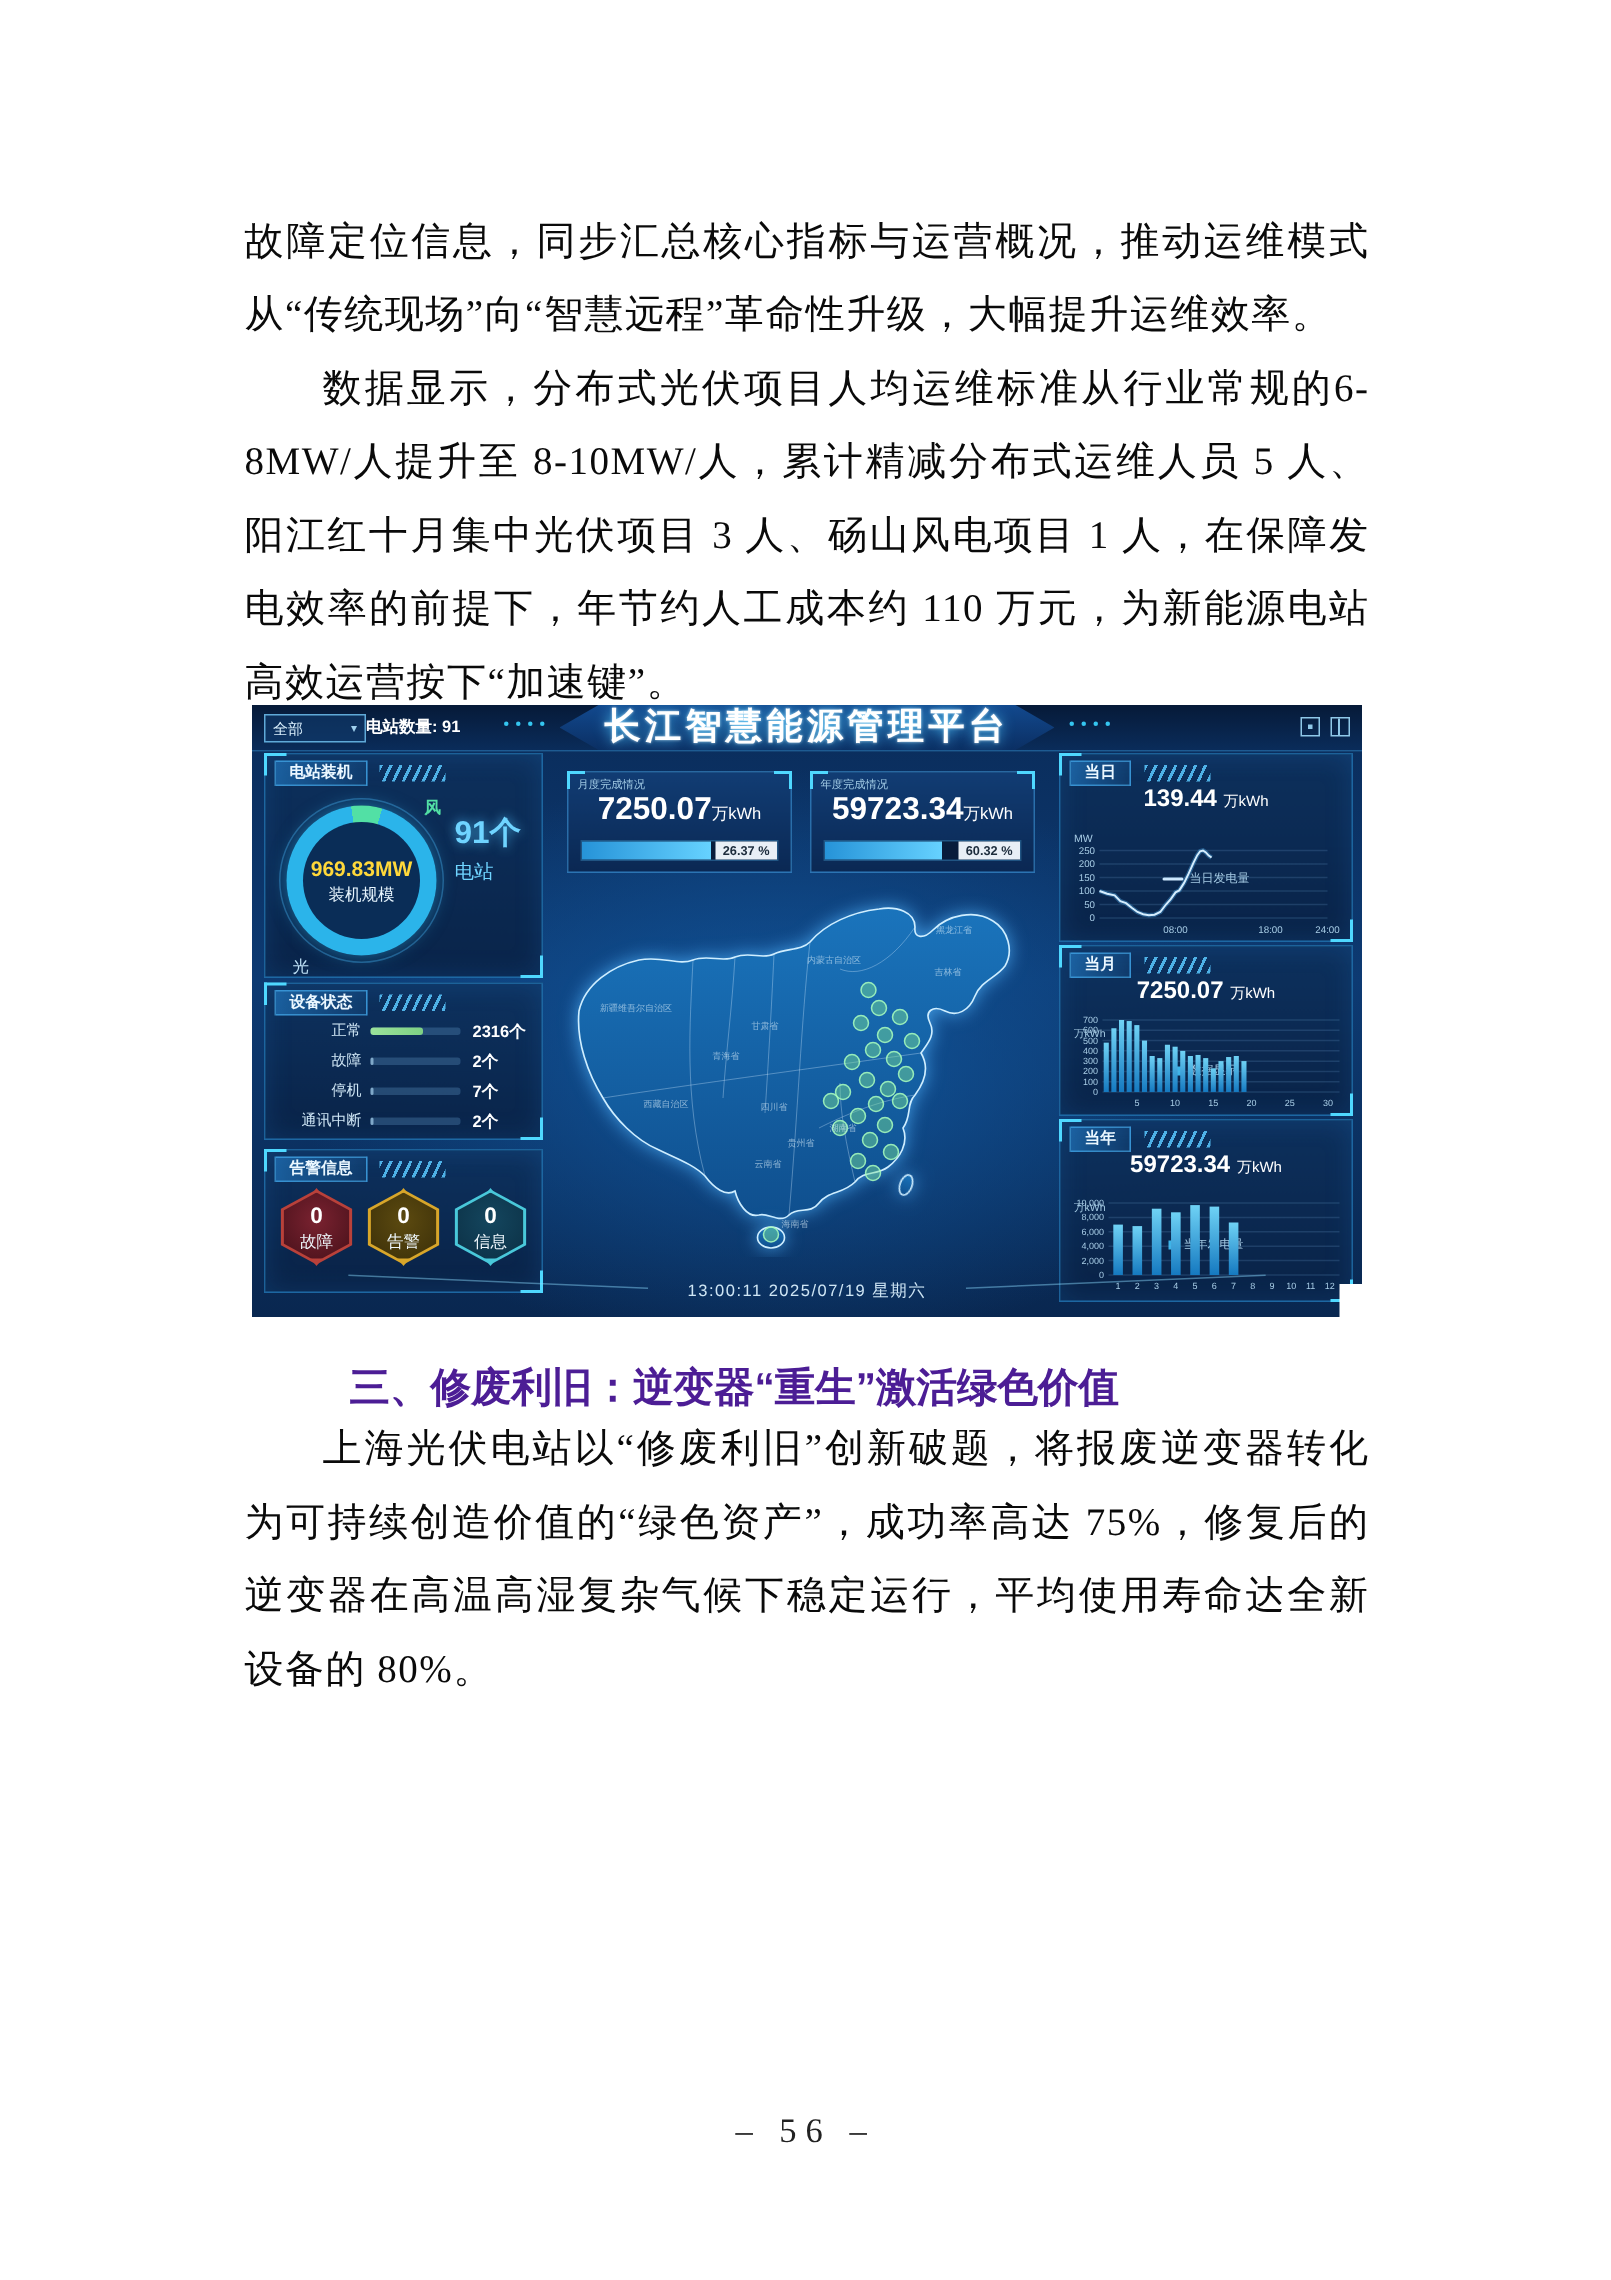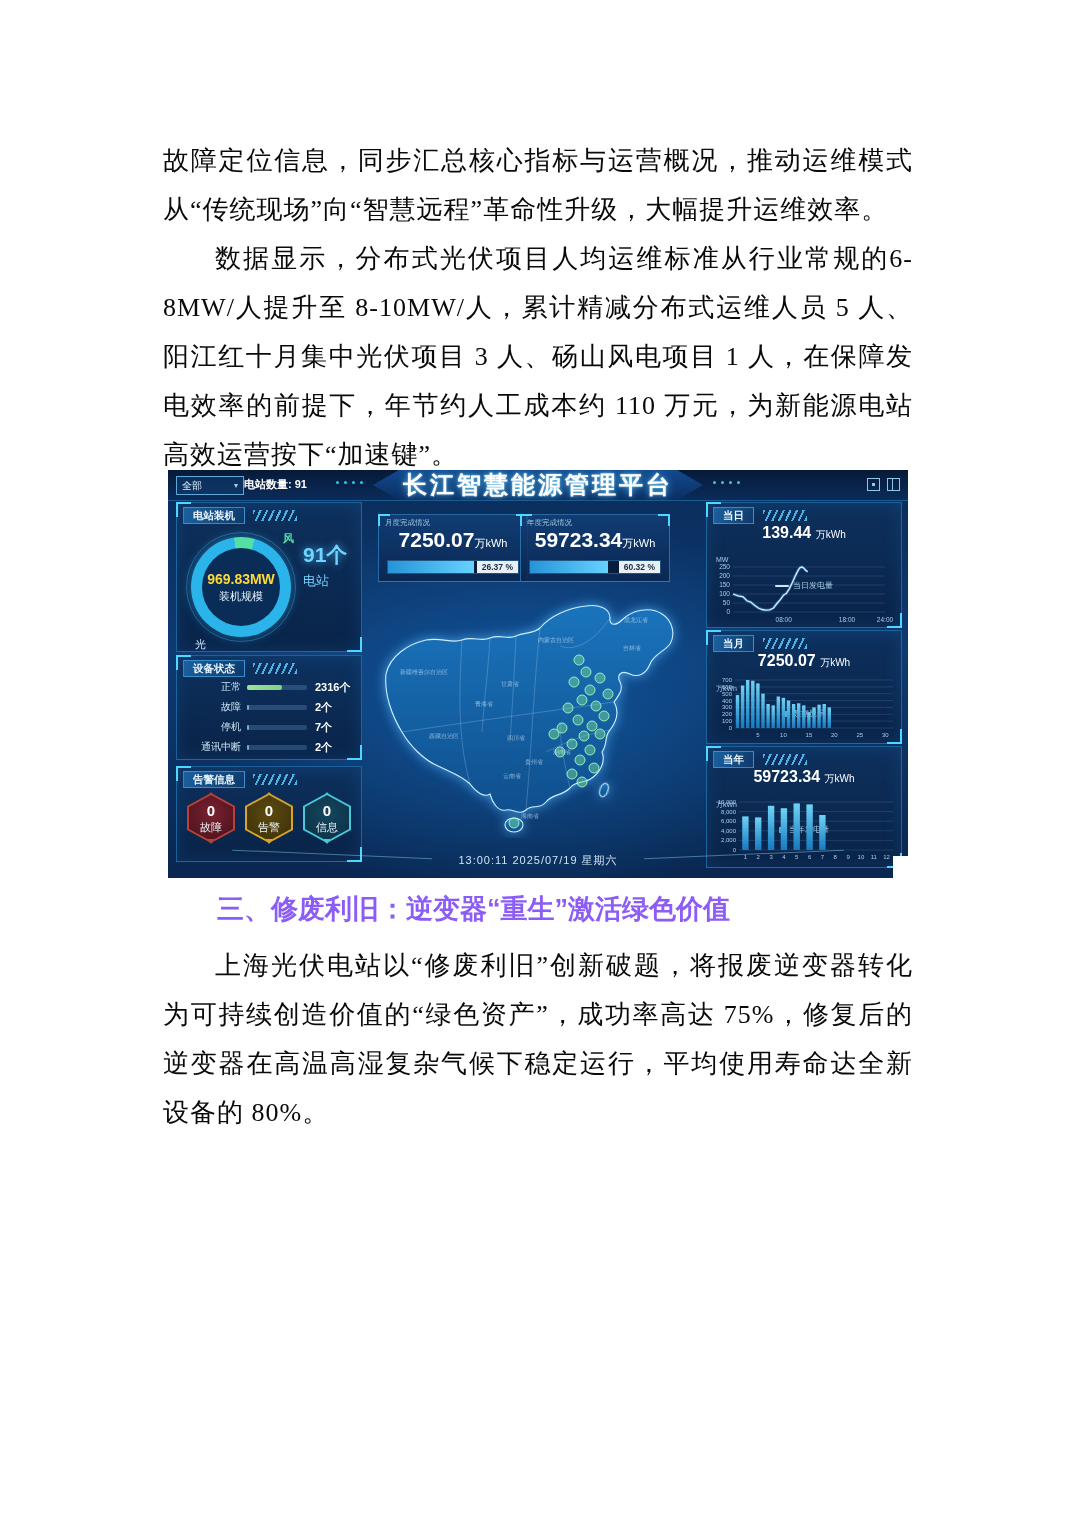--- a/index.html
+++ b/index.html
@@ -4,22 +4,22 @@
 <style>
   html,body{margin:0;padding:0;background:#ffffff;}
   .page{position:relative;width:1074px;height:1520px;background:#fff;overflow:hidden;
         font-family:"Liberation Serif","DejaVu Serif",serif;color:#111;}
   
   .doc-block{position:absolute;left:163px;width:750px;}
   .doc-top{top:136px;}
   .doc-bottom{top:941px;}
   .body-text{margin:0;font-size:26px;line-height:49px;text-align:justify;letter-spacing:1px;color:#0a0a0a;}
   .indent{text-indent:2em;}
-  .section-heading{position:absolute;left:163px;top:891px;width:750px;margin:0;text-indent:2em;
-        font-family:"Liberation Sans","DejaVu Sans",sans-serif;font-size:27px;font-weight:bold;color:#8b5cf6;}
+  .section-heading{position:absolute;left:163px;top:891px;width:750px;margin:16px;text-indent:2em;
+        font-family:"Liberation Sans","DejaVu Sans",sans-serif;font-size:27px;font-weight:bold;color:#4c1d95;}
   .page-number{position:absolute;left:0;top:1408px;width:100%;text-align:center;
         font-size:23px;letter-spacing:6px;color:#222;}
   
   .dashboard{position:absolute;left:168px;top:470px;width:740px;height:408px;overflow:hidden;
       font-family:"Liberation Sans","DejaVu Sans",sans-serif;color:#dff1ff;
       background:radial-gradient(ellipse at 47% 58%, #11559b 0%, rgba(17,85,155,0) 58%),
                  linear-gradient(180deg,#0a2c5a 0%, #0d3a72 45%, #092750 100%);}
   .dash-header{position:absolute;left:0;top:0;right:0;height:30px;
       background:linear-gradient(180deg,#061a38,#0a2c5a);
       border-bottom:1px solid rgba(60,170,255,.45);}
@@ -95,21 +95,21 @@
   .hex1{--hc:#b9413a;--hb:radial-gradient(circle at 50% 40%,#7a2230,#451019);}
   .hex2{--hc:#d8a62a;--hb:radial-gradient(circle at 50% 40%,#5c4a10,#3a2e08);}
   .hex3{--hc:#49c8da;--hb:radial-gradient(circle at 50% 40%,#14465e,#0b2f44);}
   
   .kpi{position:absolute;top:44px;width:148px;height:66px;
       background:linear-gradient(180deg,rgba(18,62,118,.88),rgba(10,38,80,.92));
       border:1px solid rgba(70,170,240,.5);}
   .kpi::before,.kpi::after{content:"";position:absolute;width:10px;height:10px;}
   .kpi::before{left:-1px;top:-1px;border-left:2px solid #4fd8ff;border-top:2px solid #4fd8ff;}
   .kpi::after{right:-1px;top:-1px;border-right:2px solid #4fd8ff;border-top:2px solid #4fd8ff;}
-  .kpi-1{left:210px;} .kpi-2{left:352px;}
+  .kpi-1{left:210px;} .kpi-2{left:372px;}
   .kpi-label{position:absolute;top:3px;left:6px;font-size:7.5px;color:#9ec7e2;}
   .kpi-value{position:absolute;top:13px;width:100%;text-align:center;color:#fff;}
   .kpi-value .num{font-size:21px;font-weight:bold;}
   .kpi-value .unit{font-size:11px;}
   .kpi-bar{position:absolute;left:8px;right:8px;bottom:7px;height:12px;background:rgba(8,26,54,.85);
       border:1px solid rgba(70,170,240,.4);}
   .kpi-fill{height:100%;background:linear-gradient(90deg,#2693d8,#66d2ff);}
   .kpi-pct{position:absolute;right:0;top:0;height:12px;line-height:12px;padding:0 5px;
       background:#e8eff6;color:#1c2c3c;font-size:8.5px;font-weight:bold;}
   
@@ -498,13 +498,14 @@
     <div class="timestamp">13:00:11 2025/07/19 星期六</div>
     <span class="artifact"></span>
   </div>
 
   <h2 class="section-heading">三、修废利旧：逆变器“重生”激活绿色价值</h2>
 
   <div class="doc-block doc-bottom">
     <p class="body-text indent">上海光伏电站以“修废利旧”创新破题，将报废逆变器转化为可持续创造价值的“绿色资产”，成功率高达 75%，修复后的逆变器在高温高湿复杂气候下稳定运行，平均使用寿命达全新设备的 80%。</p>
   </div>
 
+  <div class="page-number">– 56 –</div>
 </div>
 
 </body></html>

